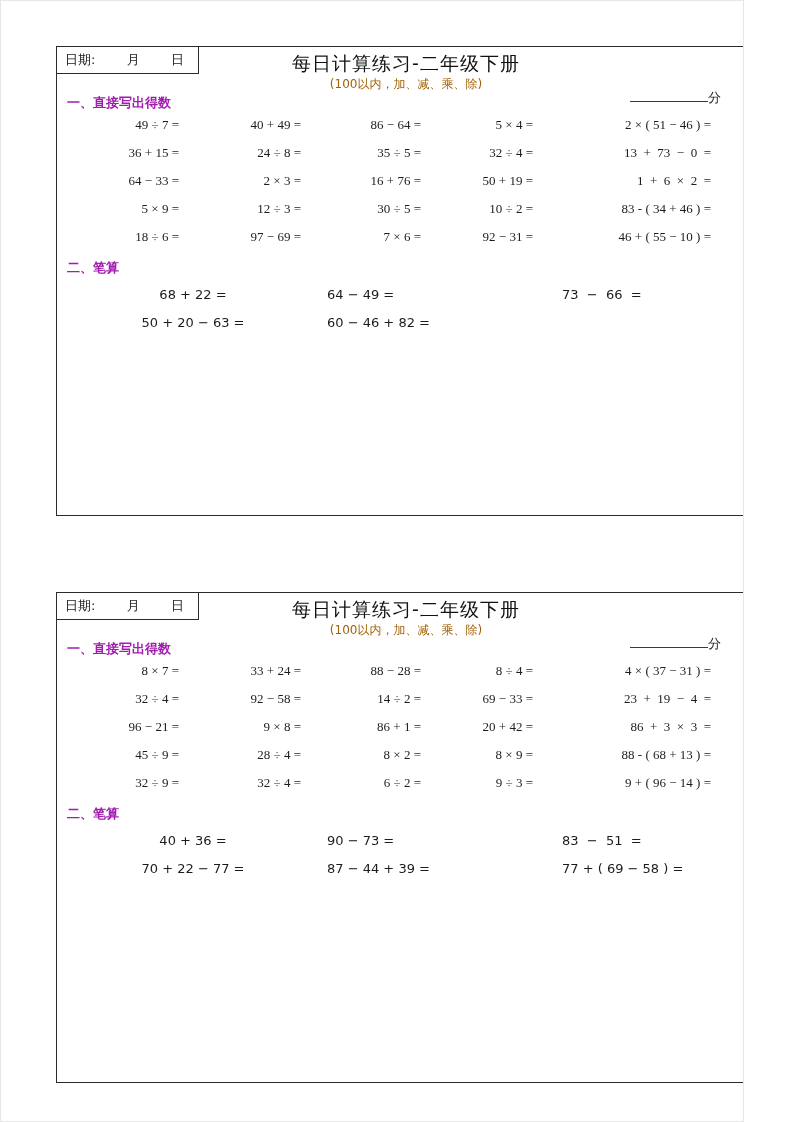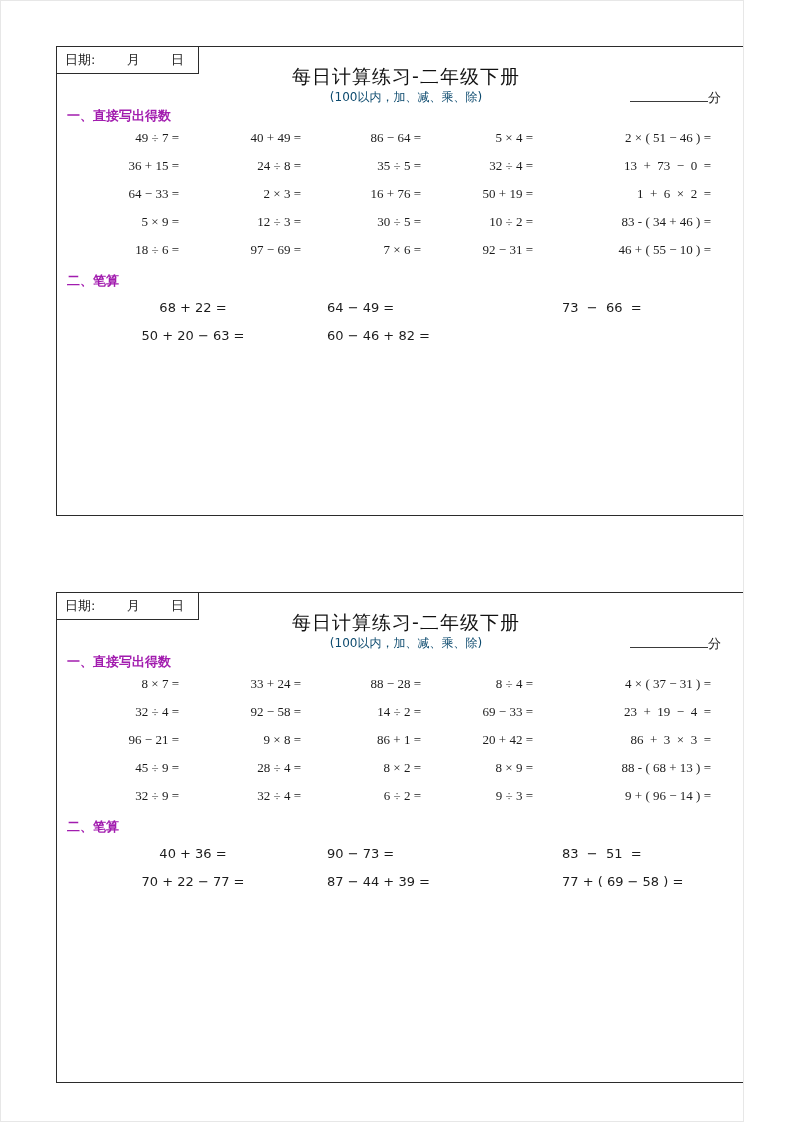--- a/index.html
+++ b/index.html
@@ -37,33 +37,33 @@
     border-right: 1.5px solid #2b2b2b;
     border-bottom: 1.5px solid #2b2b2b;
     box-sizing: border-box;
     display: flex;
     align-items: center;
     justify-content: space-between;
     padding: 0 14px 0 8px;
     font-size: 13px;
   }
   .title {
-    margin-top: 17px;
+    margin-top: 4px;
     text-align: center;
     font-size: 19px;
     line-height: 24px;
     letter-spacing: 1px;
     color: #111;
   }
   .subtitle {
     margin-top: 2px;
     text-align: center;
     font-size: 12px;
     line-height: 15px;
-    color: #0c4a6e;
+    color: #a16207;
   }
   .score {
     position: absolute;
     top: 40px;
     right: 34px;
     font-size: 13px;
     white-space: nowrap;
   }
   .score-blank {
     display: inline-block;

